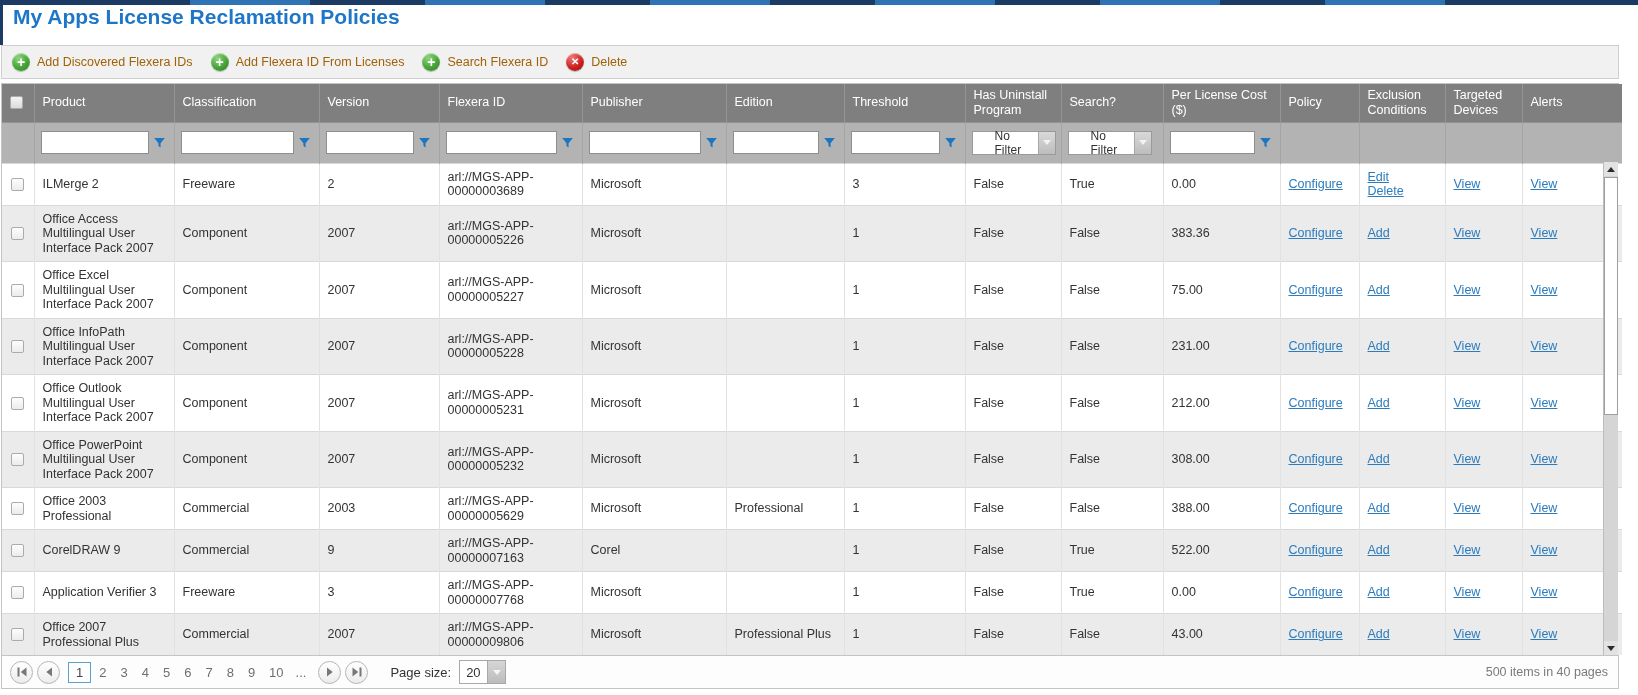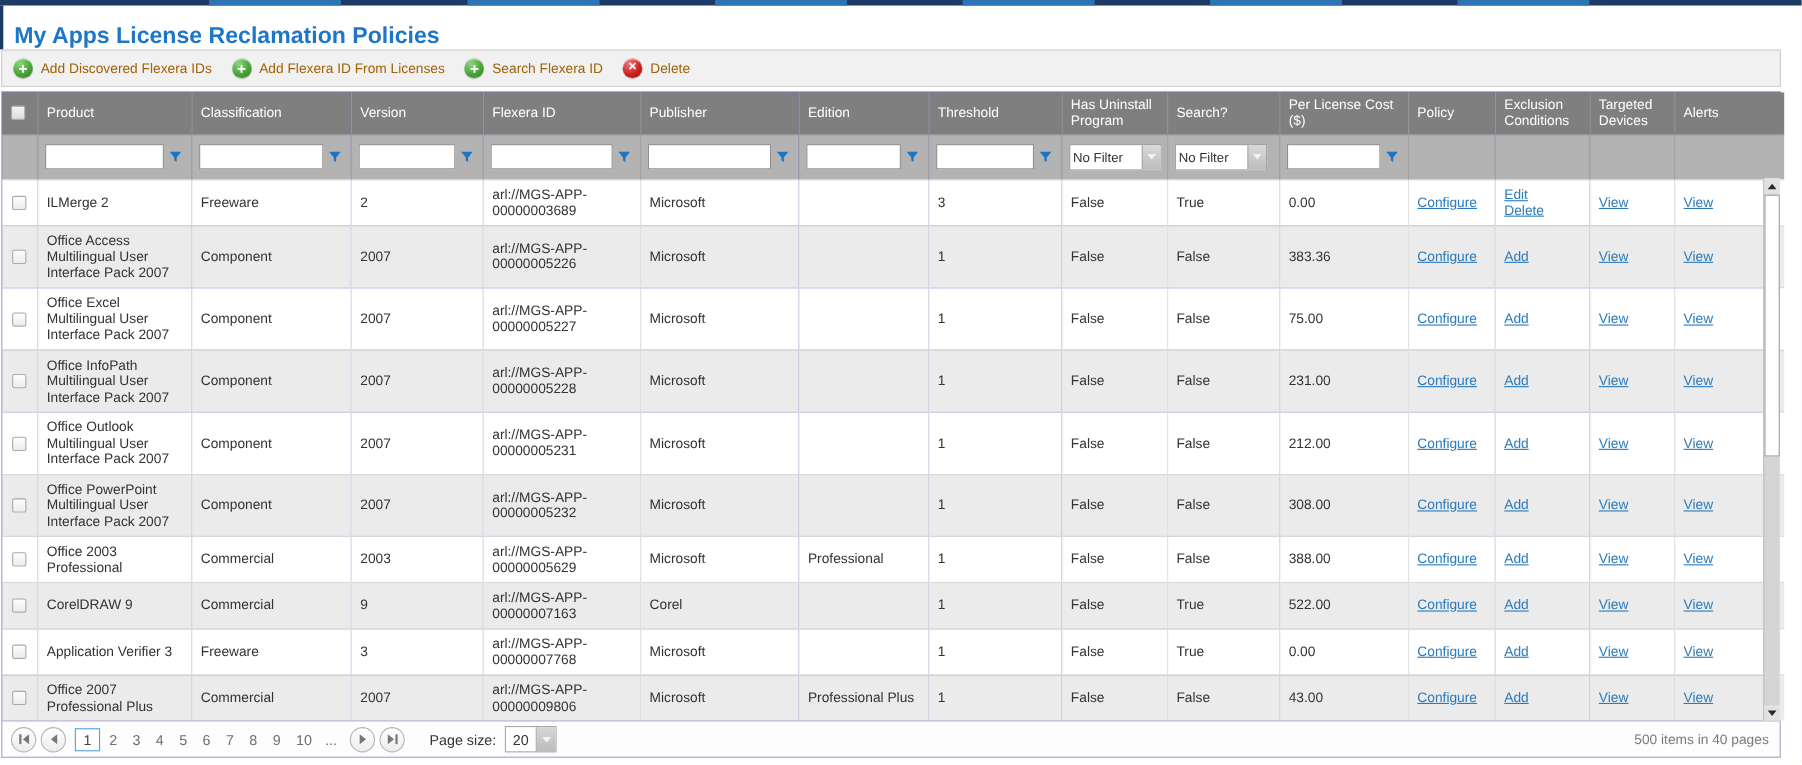--- a/index.html
+++ b/index.html
@@ -5,21 +5,21 @@
   * { margin:0; padding:0; box-sizing:border-box; }
   html,body { width:1638px; height:695px; background:#fff; font-family:"Liberation Sans", sans-serif; overflow:hidden; }
 
   .page { width:1620px; position:relative; }
 
   
   .topbar { height:5px; width:1638px; background:#1b3a64; position:relative; }
   .topbar .seg { position:absolute; top:0; height:5px; width:120px; background:#2e74b5; }
 
   
-  .titlebar { height:40px; background:#fff; border-left:3px solid #1b3a64; display:flex; align-items:flex-end; padding-left:10px; }
+  .titlebar { height:40px; background:#fff; border-left:3px solid #1b3a64; display:flex; align-items:flex-start; padding-left:10px; }
   .titlebar h1 { font-size:21px; font-weight:700; color:#1d76c8; letter-spacing:0; }
 
   
   .toolbar { height:34px; margin:0 1px; background:#f1f1f1; border:1px solid #cfcfcf; display:flex; align-items:center; padding:0 10px; gap:18px; }
   .tbtn { display:flex; align-items:center; gap:7px; background:none; border:none; cursor:pointer; font-family:"Liberation Sans",sans-serif; }
   .tbtn .ic { width:18px; height:18px; border-radius:50%; color:#fff; font-weight:700; display:flex; align-items:center; justify-content:center; font-size:14px; line-height:1; box-shadow:inset 0 1px 1px rgba(255,255,255,.6), 0 1px 1px rgba(0,0,0,.25); }
   .ic.add { background:radial-gradient(circle at 35% 28%, #8fd47f, #47a437 55%, #2f7d22); }
   .ic.del { background:radial-gradient(circle at 35% 28%, #ef7a7a, #cc1f1f 55%, #9c0f0f); font-size:10px; }
   .tbtn .lbl { font-size:12.5px; color:#a16207; }
 
@@ -27,21 +27,21 @@
   .gridwrap { margin:4px 1px 0 1px; border:1px solid #c4c4c4; position:relative; background:#6d28d9; }
   table.grid { table-layout:fixed; width:100%; border-collapse:collapse; }
   tr.hdr th { background:#7f7f7f; color:#fff; font-weight:400; font-size:12.5px; text-align:left; vertical-align:middle; padding:3px 8px; height:38px; border-left:1px solid #959595; line-height:1.2; cursor:pointer; }
   tr.hdr th:first-child { border-left:none; }
   tr.flt td { background:#b3b3b3; border-left:1px solid #a4a4a4; border-top:1px solid #939393; padding:8px 6px; height:40px; }
   tr.flt td:first-child { border-left:none; }
   .fwrap { display:flex; align-items:center; gap:3px; }
   .fin { flex:1; min-width:0; height:23px; border:1px solid #8e8e8e; background:#fff; padding:0 4px; font-size:12px; font-family:"Liberation Sans",sans-serif; }
   .fico { width:16px; height:16px; display:flex; align-items:center; justify-content:center; cursor:pointer; flex:0 0 16px; }
   .fsel { display:flex; align-items:stretch; height:24px; border:1px solid #9a9a9a; background:#fff; cursor:pointer; width:84px; }
-  .fval { flex:1; font-size:12px; color:#333; display:flex; align-items:center; padding-left:3px; }
+  .fval { flex:1; font-size:12px; color:#333; display:flex; align-items:center; padding-left:22px; }
   .fbtn { width:17px; background:linear-gradient(#d9d9d9,#bdbdbd); border-left:1px solid #a8a8a8; display:flex; align-items:center; justify-content:center; }
   .fbtn .tri { width:0; height:0; border-left:4px solid transparent; border-right:4px solid transparent; border-top:5px solid #f3f3f3; }
 
   tbody td { border-top:1px solid #d9d9d9; border-left:1px solid #e2e2e2; padding:6px 8px; font-size:12.5px; color:#333; vertical-align:middle; line-height:1.16; background:#fff; overflow-wrap:break-word; }
   tbody td:first-child { border-left:none; }
   tbody tr.alt td { background:#ebebeb; }
   .c-check-cell { text-align:center; }
   .cb { display:inline-block; width:13px; height:13px; border:1px solid #ababab; border-radius:2px; background:linear-gradient(#fdfdfd,#ececec); cursor:pointer; vertical-align:middle; }
   .hdr .cb { background:linear-gradient(#f4f4f4,#dcdcdc); }
   a.glink { color:#2b7bbd; text-decoration:underline; cursor:pointer; }

